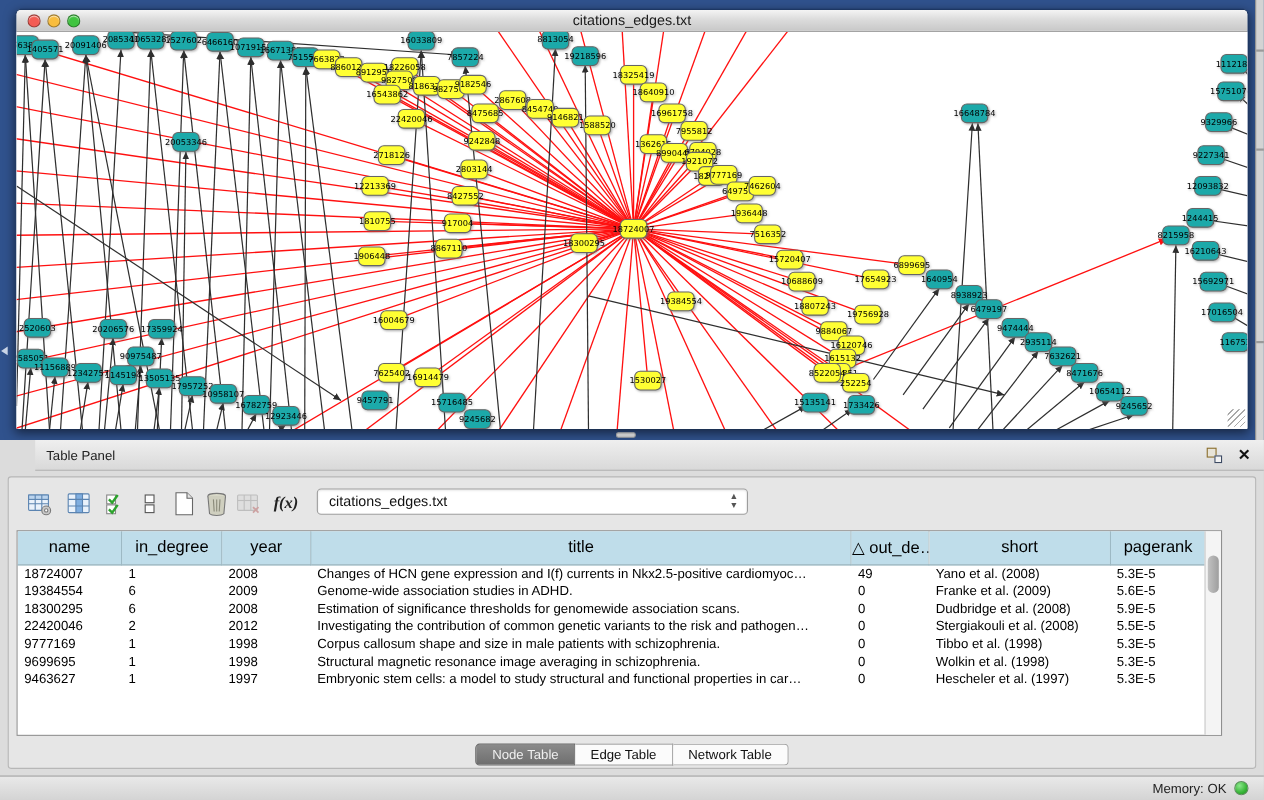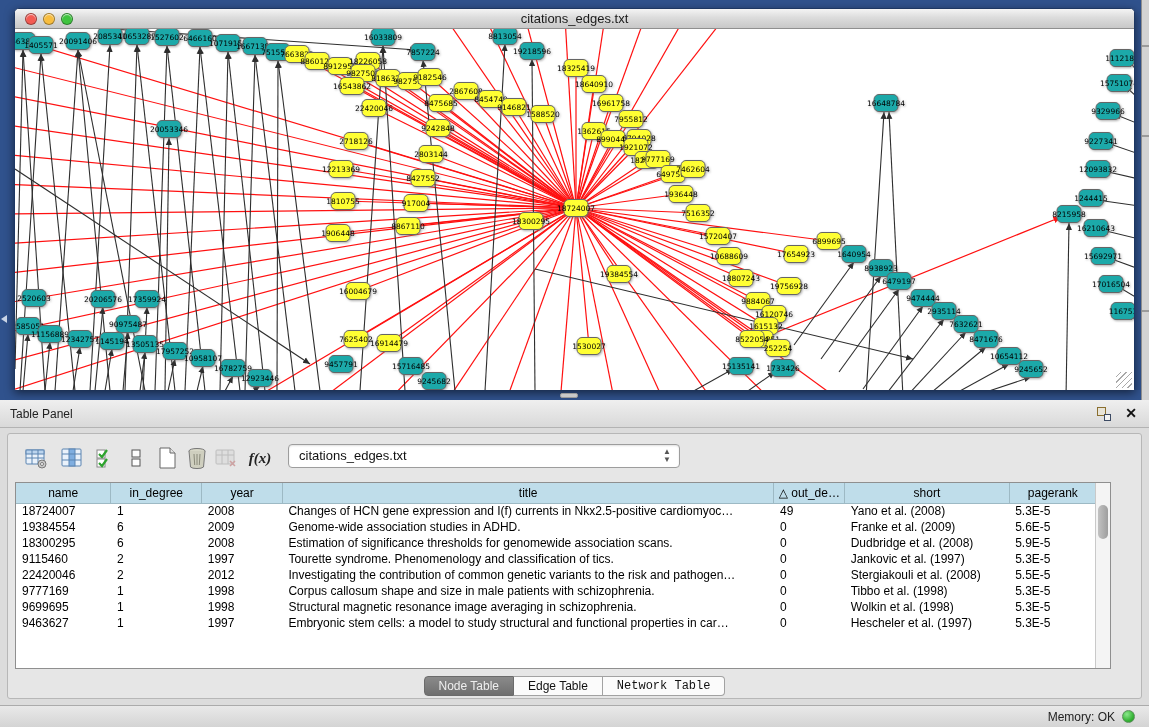--- a/index.html
+++ b/index.html
@@ -22,52 +22,52 @@
   .traffic { position:absolute; top:4px; width:12px; height:12px; border-radius:50%; border:1px solid rgba(0,0,0,.35);
      box-shadow:inset 0 1px 1px rgba(255,255,255,.7); }
   #win-title { position:absolute; left:0; right:0; top:2px; text-align:center; font-size:13px; color:#1A1A1A; }
   #graph-canvas { position:relative; width:1119px; height:361px; background:#FFF; overflow:hidden; }
   #graph-svg text { font-family:"DejaVu Sans", sans-serif; }
   #resize-grip { position:absolute; right:2px; bottom:2px; width:16px; height:16px;
      background:repeating-linear-gradient(135deg, transparent 0 3px, #A9A9A9 3px 4px); }
 
   
   #table-panel { position:absolute; left:0; top:400px; width:1149px; height:305px; background:#DCDCDC; }
-  #panel-header { position:relative; height:28px; background:linear-gradient(#EFEFEF,#D9D9D9); border-bottom:1px solid #B3B3B3; }
+  #panel-header { position:relative; height:28px; background:linear-gradient(#EFEFEF,#D9D9D9); border-bottom:1px solid #B3B3B3;margin-left:32px; }
   #panel-title { position:absolute; left:10px; top:7px; font-size:12px; color:#222; }
   #float-icon { position:absolute; right:38px; top:7px; width:14px; height:14px; }
   #float-icon .sq1 { position:absolute; left:0; top:0; width:9px; height:9px; border:1.5px solid #8A6F2F; background:#E8E4D8; }
   #float-icon .sq2 { position:absolute; right:0; bottom:0; width:7px; height:7px; border:1.5px solid #3C4A63; background:#F2F2F2; }
   #panel-close { position:absolute; right:12px; top:5px; font-size:14px; font-weight:bold; color:#111; cursor:default; }
 
   #panel-body { position:absolute; left:7px; top:33px; width:1135px; height:266px; background:#E6E6E6;
      border:1px solid #B7B7B7; border-radius:3px; }
 
   #toolbar { position:absolute; left:8px; top:8px; height:32px; width:1100px;text-decoration:underline; }
   .tbtn { position:absolute; top:2px; width:28px; height:28px; text-align:center; }
   .tbtn svg { display:block; margin:2px auto 0; }
   #fx-icon { font-family:"Liberation Serif", serif; font-style:italic; font-weight:bold; font-size:15px; color:#222; line-height:28px; }
   #combo { position:absolute; left:272px; top:2px; width:392px; height:24px; background:#FFF; border:1px solid #9D9D9D;
      border-radius:4px; font-size:13px; color:#111; line-height:22px; padding-left:10px; box-shadow:inset 0 1px 2px rgba(0,0,0,.12); }
   #combo-arrows { position:absolute; right:8px; top:3px; font-size:8px; color:#555; line-height:8px; text-align:center; }
 
   #grid-wrap { position:absolute; left:7px; top:48px; width:1096px; height:187px; background:#FFF; border:1px solid #8F8F8F; }
   table#grid { border-collapse:collapse; table-layout:fixed; width:1080px; font-size:12px; color:#000; }
-  #grid th { background:#BFDDEA; border:1px solid #9DB9C4; border-top:none; font-weight:normal; font-size:12px;
-     height:20px; overflow:hidden; white-space:nowrap; }
+  #grid th { background:#BFDDEA; border:1px solid #9DB9C4; border-top:none; font-weight:normal; font-size:15px;
+     height:30px; overflow:hidden; white-space:nowrap; }
   #grid th:first-child { border-left:none; } #grid th:last-child { border-right:none;margin-top:40px; }
   #grid td { height:16px; padding:0 4px 0 6px; overflow:hidden; white-space:nowrap; border:none; }
   #vscroll { position:absolute; right:0; top:0; width:15px; height:185px; background:#F4F4F4; border-left:1px solid #C9C9C9; }
   #vthumb { position:absolute; left:2px; top:22px; width:10px; height:34px; background:linear-gradient(90deg,#C2C2C2,#9E9E9E); border-radius:5px; }
 
   #tabbar { position:absolute; left:0; right:0; top:242px; height:22px; text-align:center; }
   .seg { display:inline-block; height:20px; line-height:19px; font-size:12px; padding:0 14px; background:#FBFBFB;
      border:1px solid #A2A2A2; border-left:none; color:#111; vertical-align:top; }
   .seg.first { border-left:1px solid #A2A2A2; border-radius:4px 0 0 4px; }
-  .seg.last  { border-radius:0 4px 4px 0;font-family:Liberation Mono, monospace; }
+  .seg.last  { border-radius:0 4px 4px 0; }
   .seg.active { background:linear-gradient(#8A8A8A,#6F6F6F); color:#EFEFEF; border-color:#6B6B6B; }
 
   
   #statusbar { position:absolute; left:0; top:705px; width:1149px; height:22px;
      background:linear-gradient(#E9E9E9,#D4D4D4); border-top:1px solid #ABABAB; }
   #memory-label { position:absolute; right:34px; top:4px; font-size:12px; color:#222; }
   #memory-dot { position:absolute; right:14px; top:4px; width:13px; height:13px; border-radius:50%;
      background:radial-gradient(circle at 35% 30%, #8CE88C, #37B537 60%, #1F8C1F); border:1px solid #5B8F5B; }
 </style>
 </head>
@@ -817,29 +817,20 @@
               <tr>
                 <td>18300295</td>
                 <td>6</td>
                 <td>2008</td>
                 <td>Estimation of significance thresholds for genomewide association scans.</td>
                 <td>0</td>
                 <td>Dudbridge et al. (2008)</td>
                 <td>5.9E-5</td>
               </tr>
               <tr>
-                <td>9115460</td>
-                <td>2</td>
-                <td>1997</td>
-                <td>Tourette syndrome. Phenomenology and classification of tics.</td>
-                <td>0</td>
-                <td>Jankovic et al. (1997)</td>
-                <td>5.3E-5</td>
-              </tr>
-              <tr>
                 <td>22420046</td>
                 <td>2</td>
                 <td>2012</td>
                 <td>Investigating the contribution of common genetic variants to the risk and pathogen…</td>
                 <td>0</td>
                 <td>Stergiakouli et al. (2008)</td>
                 <td>5.5E-5</td>
               </tr>
               <tr>
                 <td>9777169</td>

